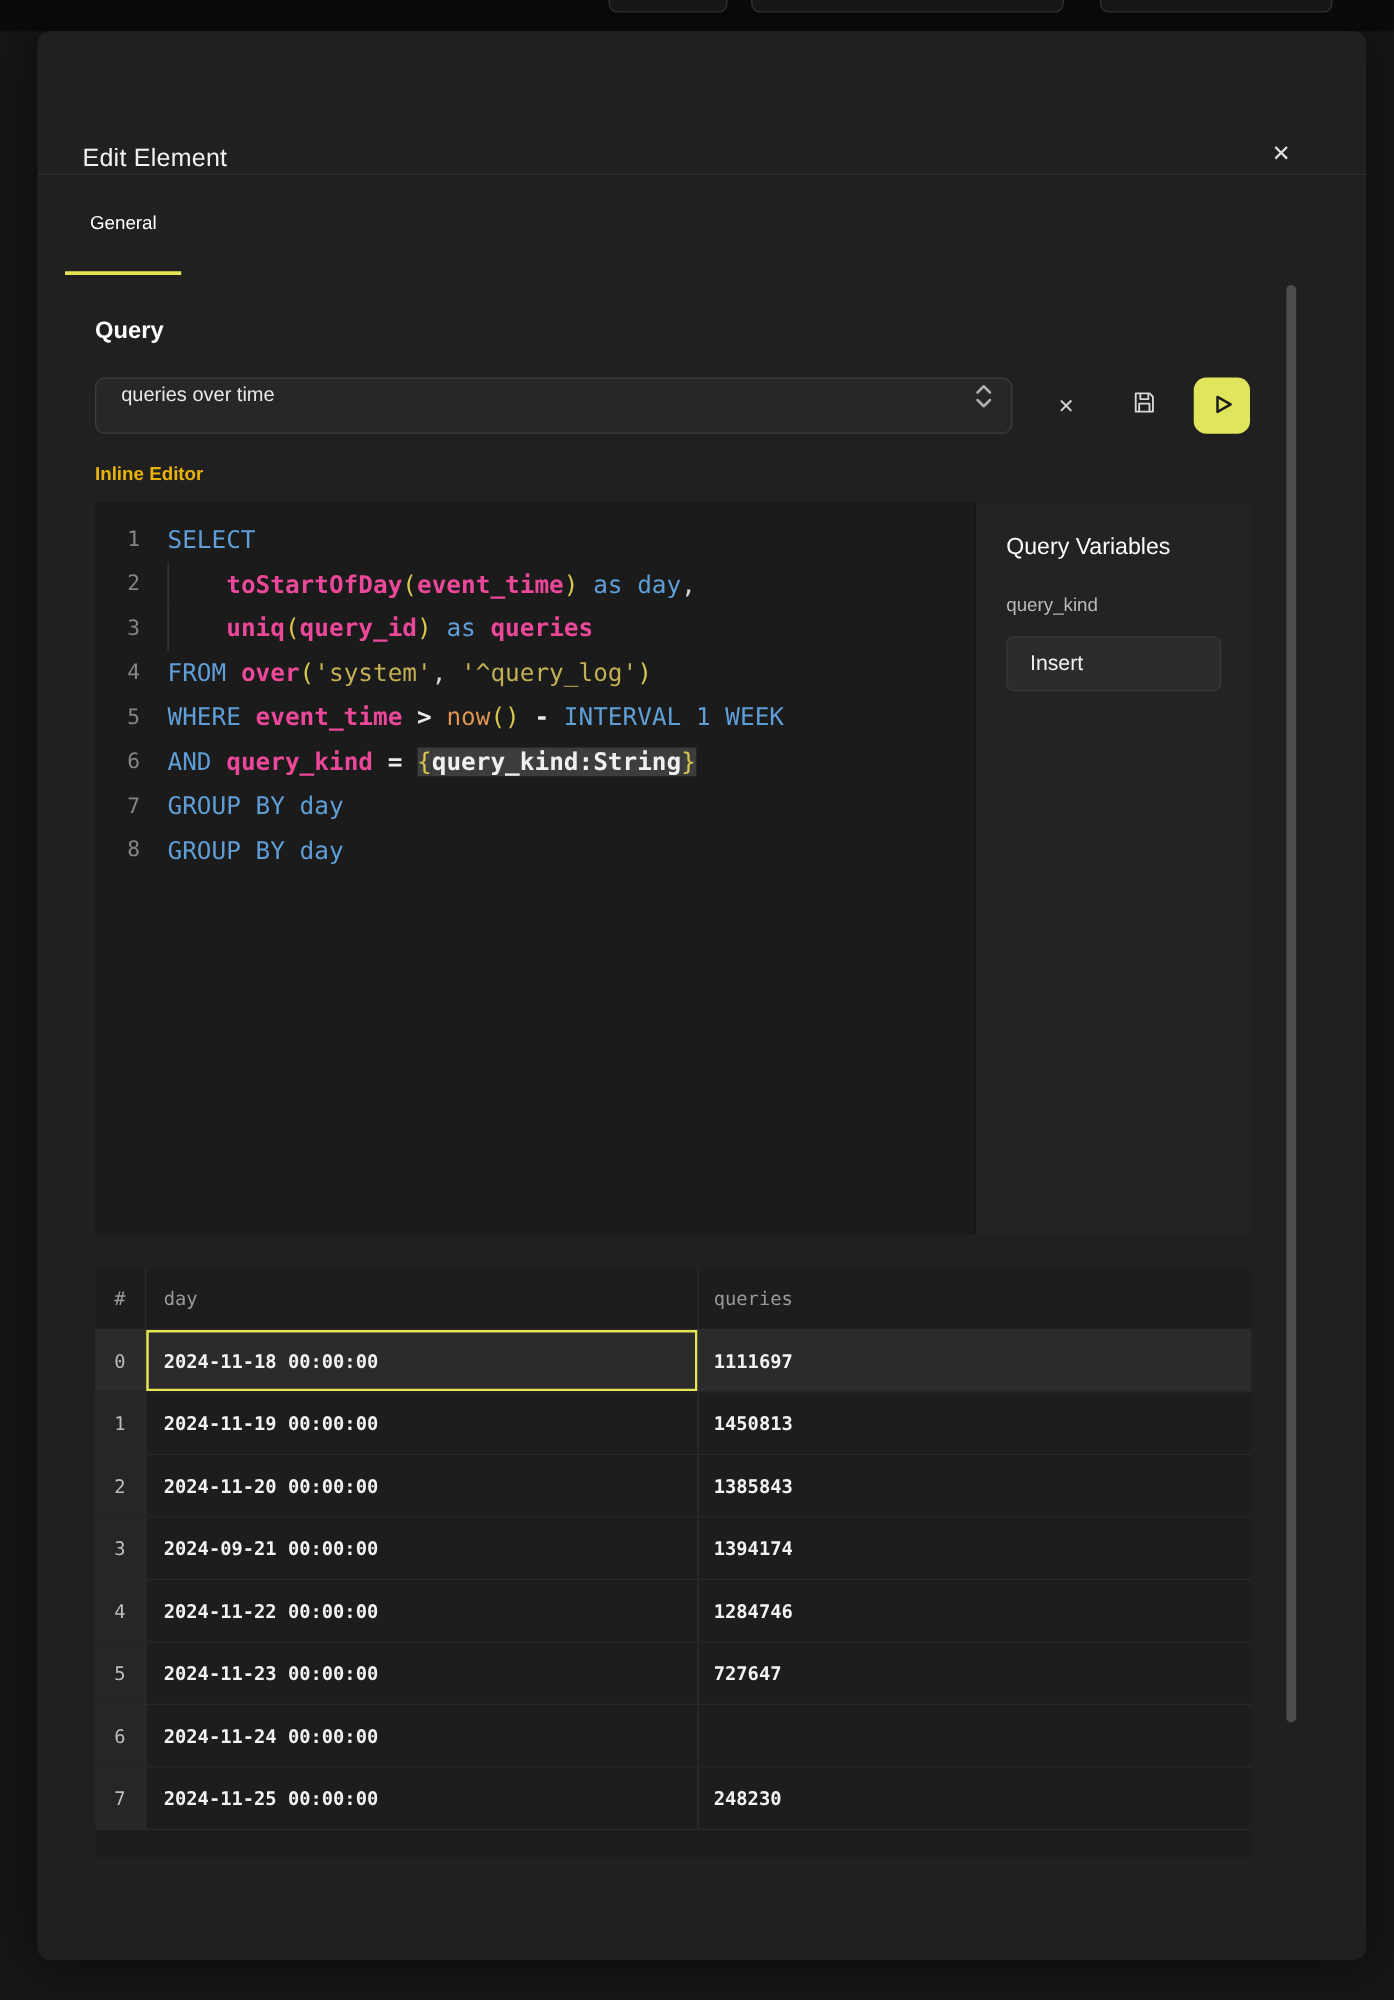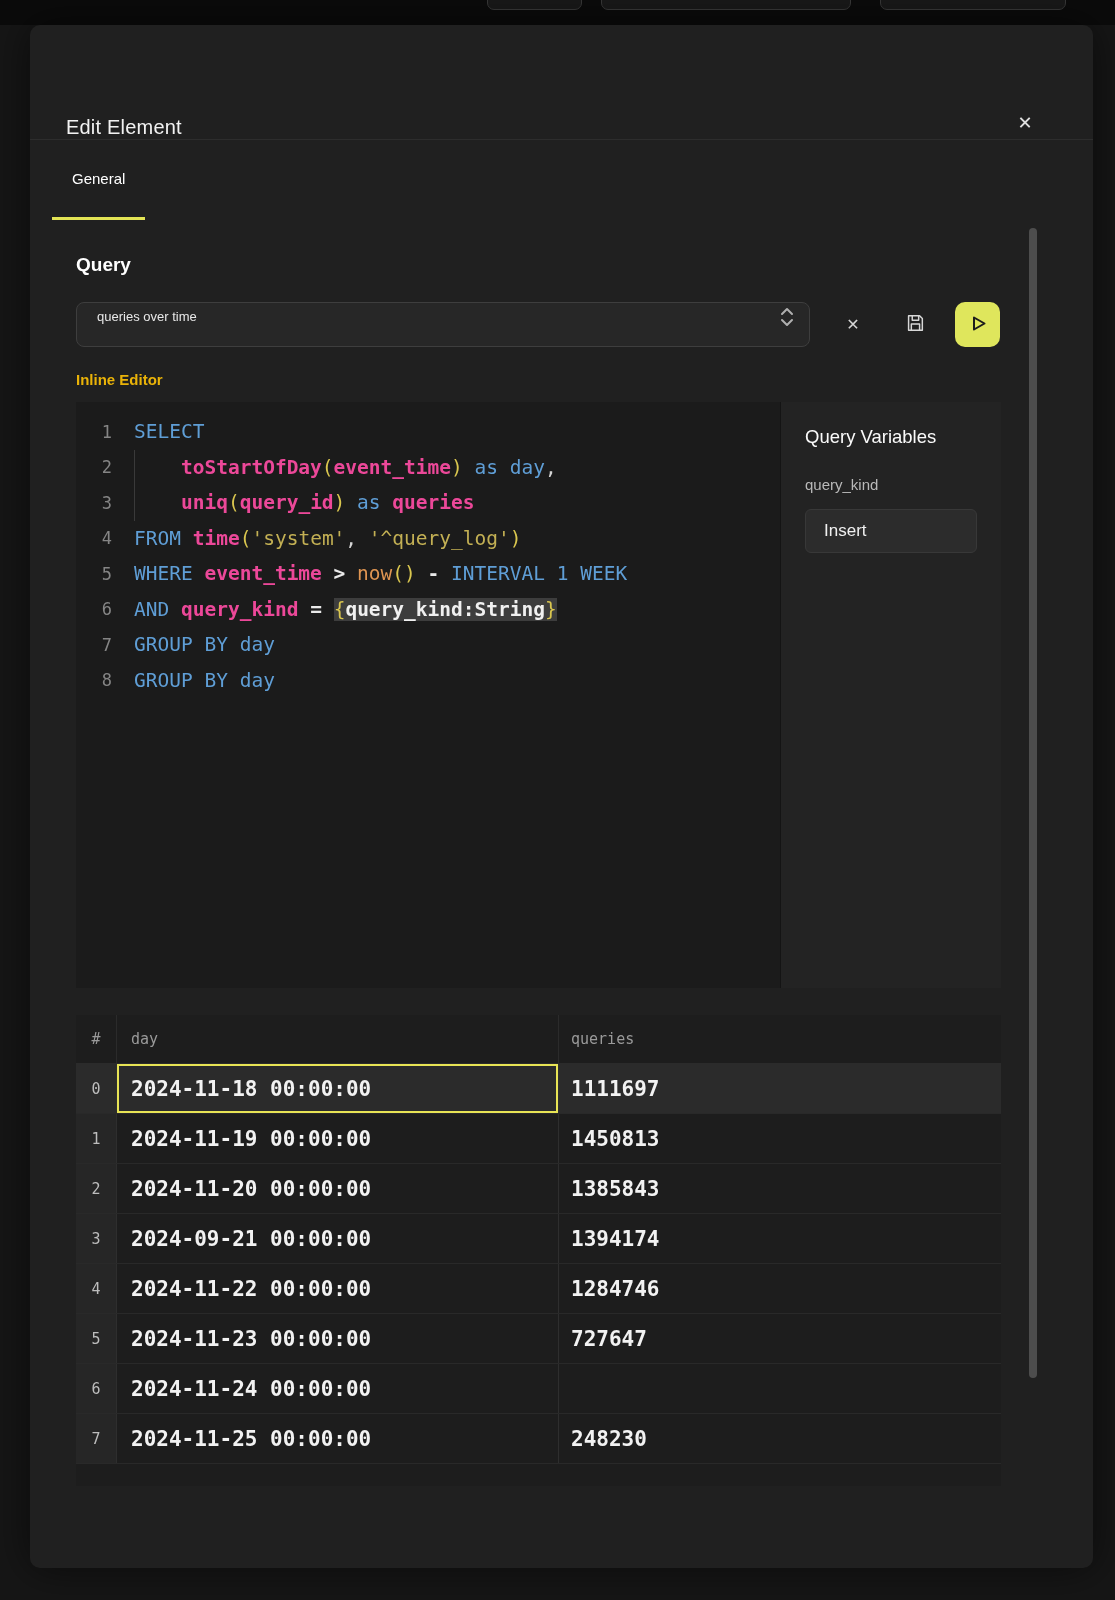--- a/index.html
+++ b/index.html
@@ -102,21 +102,21 @@
   .select {
     width: 734px; height: 45px;
     background: #272727;
     border: 1px solid #3e3e3e;
     border-radius: 8px;
     box-sizing: border-box;
     display: flex;
     align-items: center;
     padding: 0 14px 16px 20px;
     color: #e8e8e8;
-    font-size: 13px;
+    font-size: 16px;
     cursor: pointer;
   }
   .select-chevrons { margin-left: auto; display: flex; align-items: center; }
   .icon-btn {
     width: 38px; height: 38px;
     margin-left: 24px;
     background: none; border: none;
     color: #d4d4d4;
     font-size: 16px;
     cursor: pointer;
@@ -250,21 +250,21 @@
   .trow {
     display: flex;
     height: 49px;
     align-items: stretch;
     border-bottom: 1px solid #292929;
   }
   .cell {
     display: flex;
     align-items: center;
     box-sizing: border-box;
-    font-size: 21px;
+    font-size: 15px;
     color: #f2f2f2;
     font-weight: 700;
   }
   .cell.idx {
     width: 41px;
     justify-content: center;
     color: #bdbdbd;
     font-size: 15px;
     font-weight: 400;
     background: #262626;
@@ -358,21 +358,21 @@
           <div class="code-line indented">
             <span class="ln">2</span>
             <span class="code-text"><span class="sg-pl">    </span><span class="sg-fn">toStartOfDay</span><span class="sg-pa">(</span><span class="sg-fn">event_time</span><span class="sg-pa">)</span><span class="sg-pl"> </span><span class="sg-kw">as</span><span class="sg-pl"> </span><span class="sg-kw">day</span><span class="sg-pl">,</span></span>
           </div>
           <div class="code-line indented">
             <span class="ln">3</span>
             <span class="code-text"><span class="sg-pl">    </span><span class="sg-fn">uniq</span><span class="sg-pa">(</span><span class="sg-fn">query_id</span><span class="sg-pa">)</span><span class="sg-pl"> </span><span class="sg-kw">as</span><span class="sg-pl"> </span><span class="sg-fn">queries</span></span>
           </div>
           <div class="code-line">
             <span class="ln">4</span>
-            <span class="code-text"><span class="sg-kw">FROM</span><span class="sg-pl"> </span><span class="sg-fn">time</span><span class="sg-pa">(</span><span class="sg-str">'system'</span><span class="sg-pl">, </span><span class="sg-str">'^query_log'</span><span class="sg-pa">)</span></span>
+            <span class="code-text"><span class="sg-kw">FROM</span><span class="sg-pl"> </span><span class="sg-fn">over</span><span class="sg-pa">(</span><span class="sg-str">'system'</span><span class="sg-pl">, </span><span class="sg-str">'^query_log'</span><span class="sg-pa">)</span></span>
           </div>
           <div class="code-line">
             <span class="ln">5</span>
             <span class="code-text"><span class="sg-kw">WHERE</span><span class="sg-pl"> </span><span class="sg-fn">event_time</span><span class="sg-pl"> </span><span class="sg-op">&gt;</span><span class="sg-pl"> </span><span class="sg-or">now</span><span class="sg-pa">()</span><span class="sg-pl"> </span><span class="sg-op">-</span><span class="sg-pl"> </span><span class="sg-kw">INTERVAL</span><span class="sg-pl"> </span><span class="sg-kw">1</span><span class="sg-pl"> </span><span class="sg-kw">WEEK</span></span>
           </div>
           <div class="code-line">
             <span class="ln">6</span>
             <span class="code-text"><span class="sg-kw">AND</span><span class="sg-pl"> </span><span class="sg-fn">query_kind</span><span class="sg-pl"> </span><span class="sg-op">=</span><span class="sg-pl"> </span><span class="sg-hpa">{</span><span class="sg-hfn">query_kind:String</span><span class="sg-hpa">}</span></span>
           </div>
           <div class="code-line">

